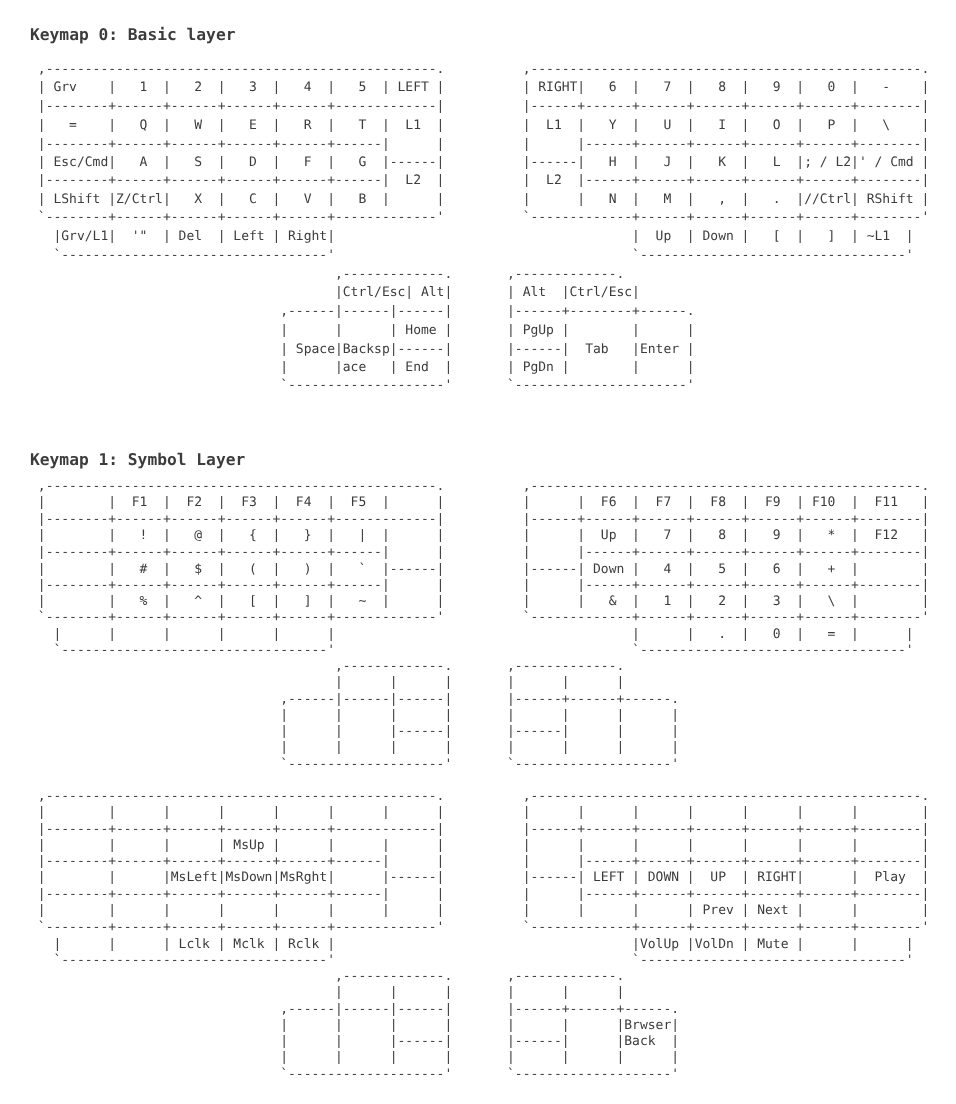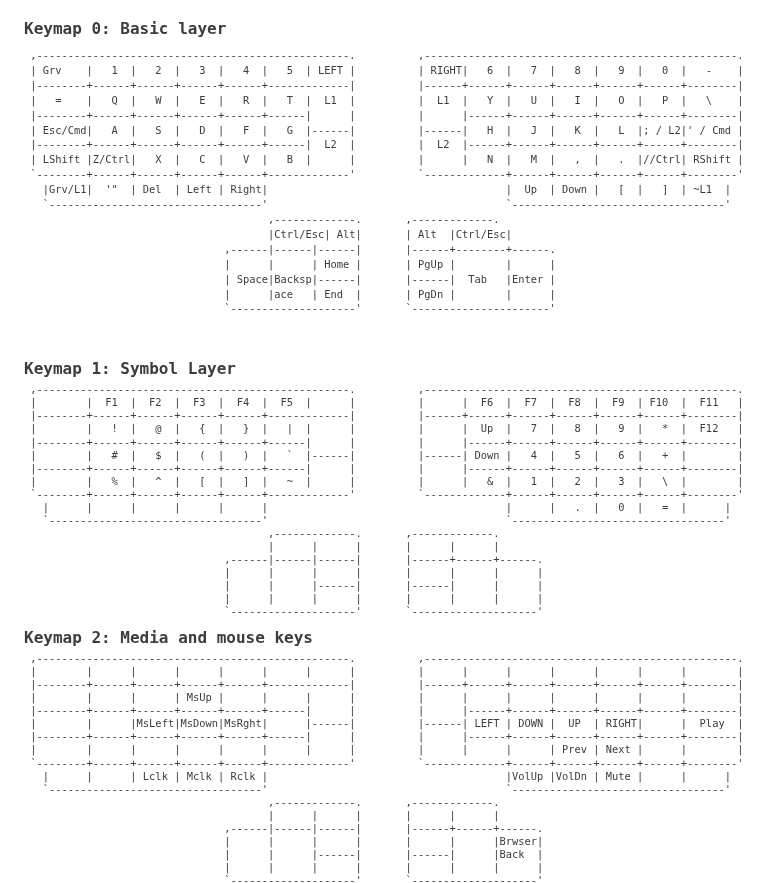--- a/index.html
+++ b/index.html
@@ -9,21 +9,21 @@
     height: 883px;
     box-sizing: border-box;
     padding: 22px 0 0 24px;
     overflow: hidden;
     background: #ffffff;
     font-family: "DejaVu Sans Mono", "Liberation Mono", monospace;
     color: #3c3c3c;
   }
   .section { display: block; }
   .km-title {
-    font-size: 16px;
+    font-size: 13px;
     line-height: 13px;
     white-space: pre;
     font-weight: bold;
     color: #3c3c3c;
   }
   pre.art {
     margin: 0;
     white-space: pre;
     font-family: "DejaVu Sans Mono", "Liberation Mono", monospace;
     font-size: 10.4px;
@@ -78,21 +78,20 @@
                                        ,-------------.       ,-------------.
                                        |      |      |       |      |      |
                                 ,------|------|------|       |------+------+------.
                                 |      |      |      |       |      |      |      |
                                 |      |      |------|       |------|      |      |
                                 |      |      |      |       |      |      |      |
                                 `--------------------'       `--------------------'</pre>
   </div>
 
   <div class="section" id="keymap2">
-    <div class="km-title">Keymap 2: Media and mouse keys</div>
     <pre class="art"> ,--------------------------------------------------.          ,--------------------------------------------------.
  |        |      |      |      |      |      |      |          |      |      |      |      |      |      |        |
  |--------+------+------+------+------+-------------|          |------+------+------+------+------+------+--------|
  |        |      |      | MsUp |      |      |      |          |      |      |      |      |      |      |        |
  |--------+------+------+------+------+------|      |          |      |------+------+------+------+------+--------|
  |        |      |MsLeft|MsDown|MsRght|      |------|          |------| LEFT | DOWN |  UP  | RIGHT|      |  Play  |
  |--------+------+------+------+------+------|      |          |      |------+------+------+------+------+--------|
  |        |      |      |      |      |      |      |          |      |      |      | Prev | Next |      |        |
  `--------+------+------+------+------+-------------'          `-------------+------+------+------+------+--------'
    |      |      | Lclk | Mclk | Rclk |                                      |VolUp |VolDn | Mute |      |      |

